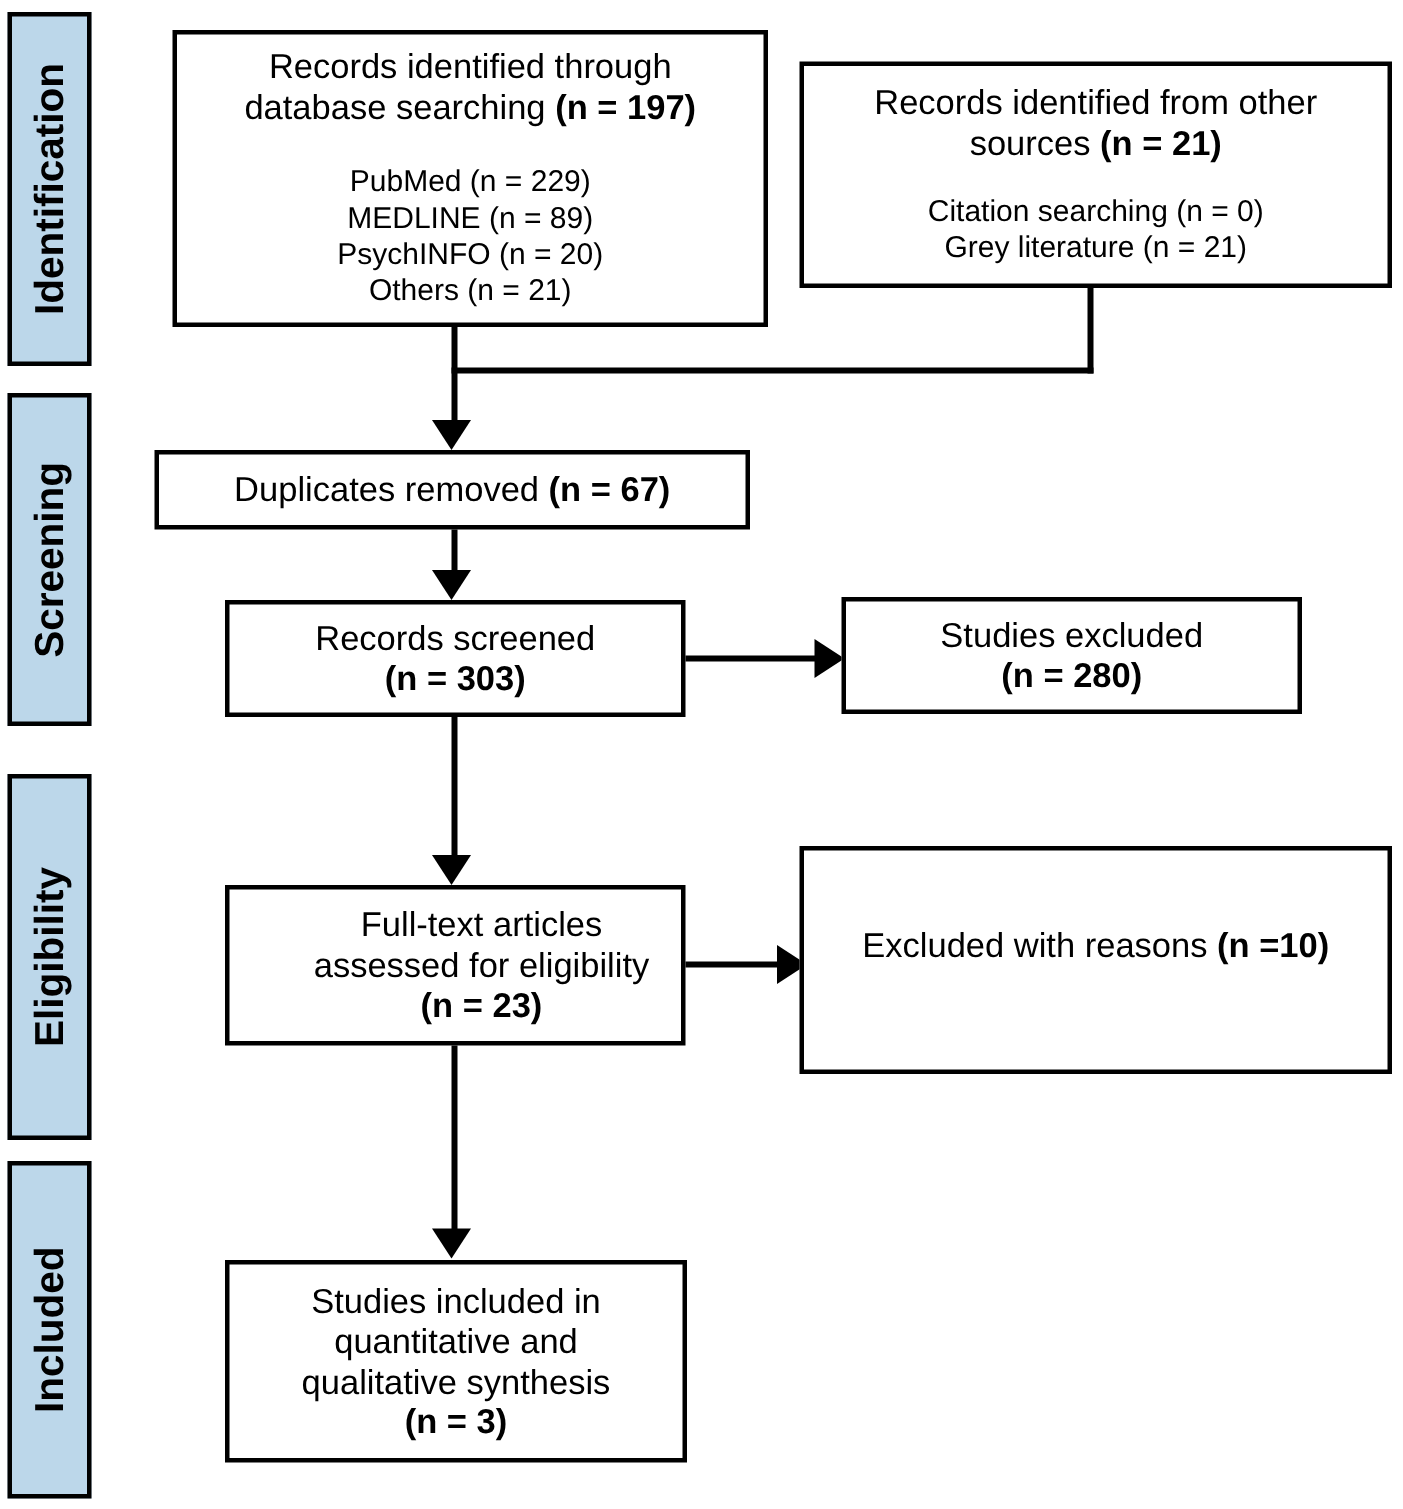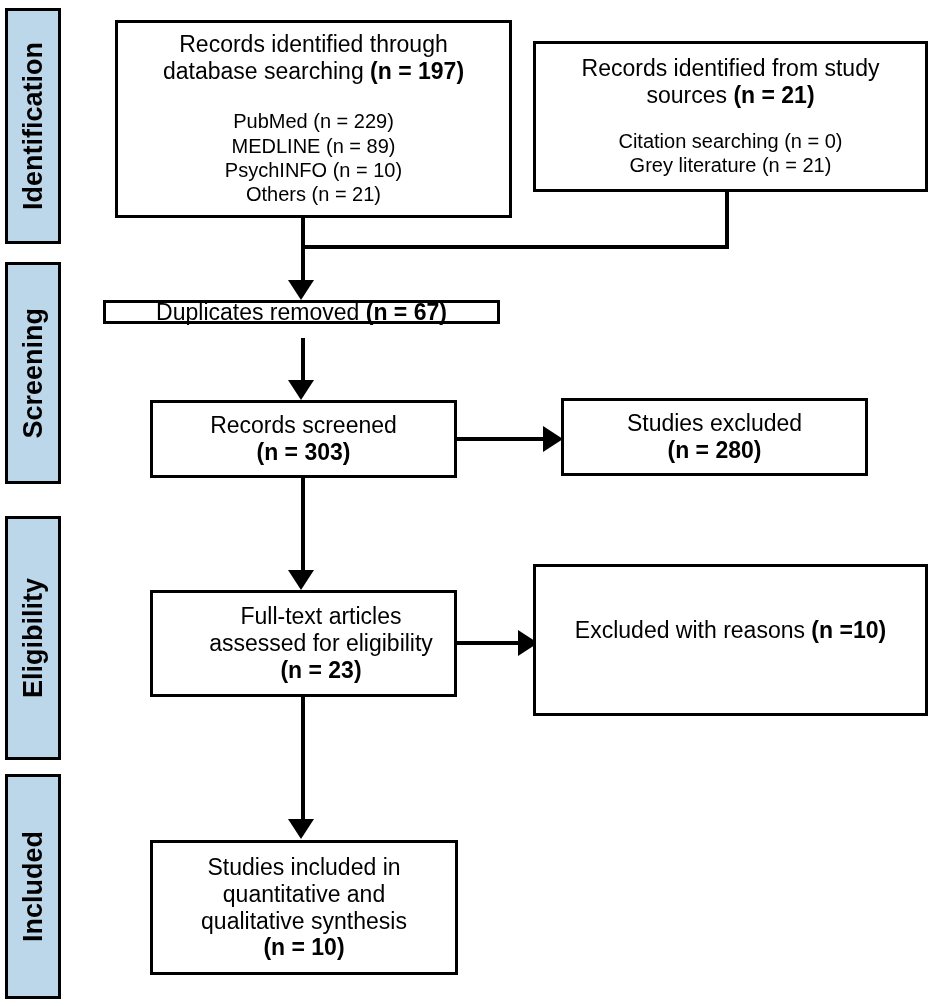--- a/index.html
+++ b/index.html
@@ -135,33 +135,33 @@
 
   <div class="vline" style="left:301px;top:694px;height:129px;"></div>
   <div class="arrow-down" style="left:288px;top:819px;"></div>
 
   <div class="box" style="left:115px;top:20px;width:397px;height:198px;">
     <div class="title"><span>Records identified through
 database searching </span><b>(n = 197)</b></div>
     <div class="gap-lg"></div>
     <div class="sub">PubMed (n = 229)
 MEDLINE (n = 89)
-PsychINFO (n = 10)
+PsychINFO (n = 20)
 Others (n = 21)</div>
   </div>
 
   <div class="box" style="left:533px;top:41px;width:395px;height:151px;">
-    <div class="title"><span>Records identified from study
+    <div class="title"><span>Records identified from other
 sources </span><b>(n = 21)</b></div>
     <div class="gap-md"></div>
     <div class="sub">Citation searching (n = 0)
 Grey literature (n = 21)</div>
   </div>
 
-  <div class="box" style="left:103px;top:300px;width:397px;height:24px;">
+  <div class="box" style="left:103px;top:300px;width:397px;height:53px;">
     <div class="title"><span>Duplicates removed </span><b>(n = 67)</b></div>
   </div>
 
   <div class="box" style="left:150px;top:400px;width:307px;height:78px;">
     <div class="title">Records screened</div>
     <div class="title"><b>(n = 303)</b></div>
   </div>
 
   <div class="box" style="left:561px;top:398px;width:307px;height:78px;">
     <div class="title">Studies excluded</div>
@@ -176,16 +176,16 @@
 
   <div class="box" style="left:533px;top:564px;width:395px;height:152px;">
     <div class="title"><span>Excluded with reasons </span><b>(n =10)</b></div>
     <div class="gap-md"></div>
   </div>
 
   <div class="box" style="left:150px;top:840px;width:308px;height:135px;">
     <div class="title">Studies included in
 quantitative and
 qualitative synthesis</div>
-    <div class="title"><b>(n = 10)</b></div>
+    <div class="title"><b>(n = 3)</b></div>
   </div>
 
 </div>
 
 </body></html>

